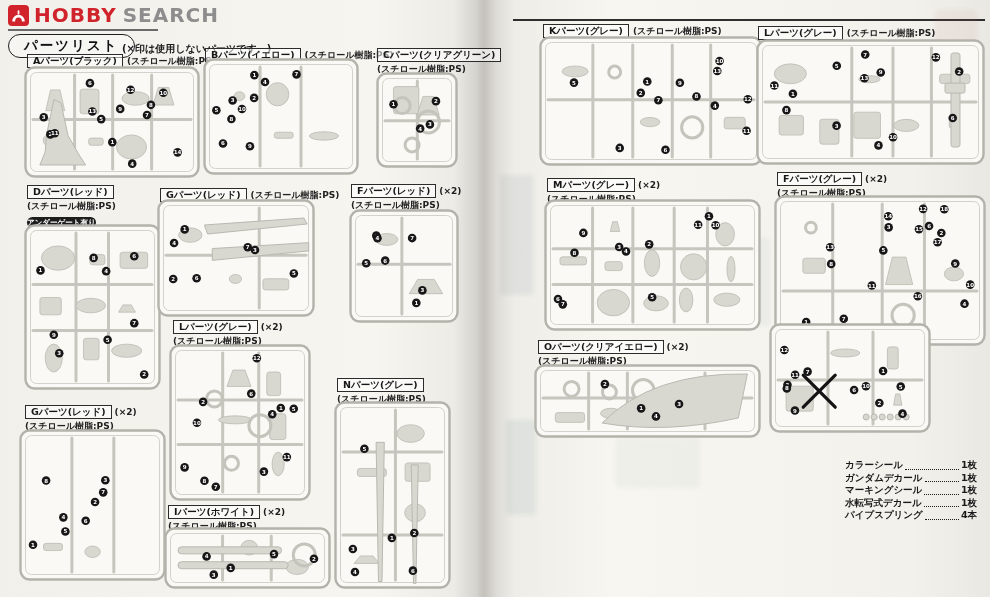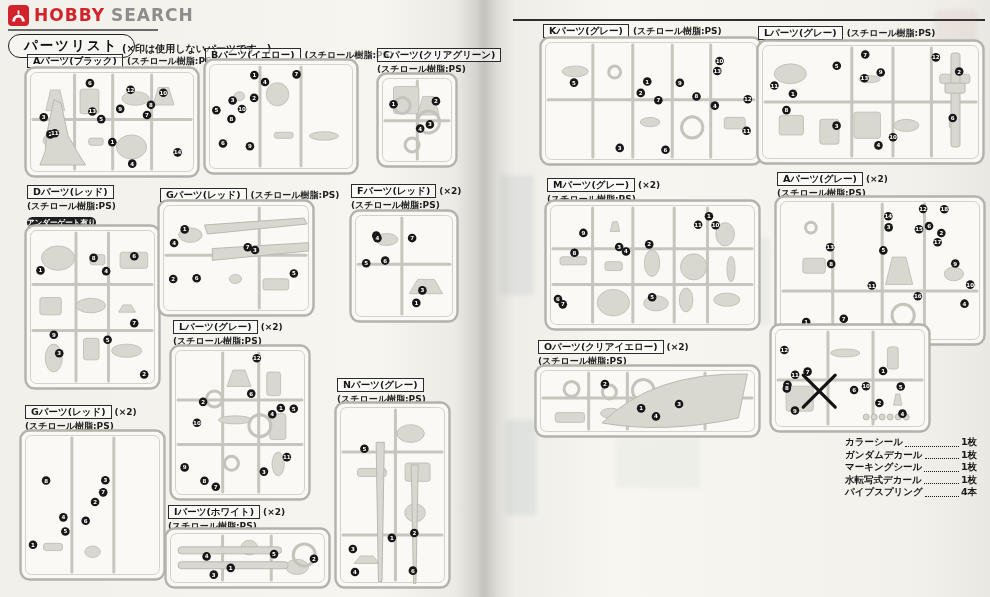--- a/index.html
+++ b/index.html
@@ -7,36 +7,36 @@
     position:relative;width:990px;height:597px;overflow:hidden;
     font-family:"DejaVu Sans","Liberation Sans",sans-serif;
     background:
       linear-gradient(90deg,#f1f0eb 0%,#f6f5f0 38%,#edebe6 46%,#dddbd5 48.6%,#eeede8 52%,#f7f6f1 62%,#f2f1ec 92%,#e9e8e3 100%);
   }
   .fold{position:absolute;left:452px;top:0;width:62px;height:597px;pointer-events:none;
     background:linear-gradient(90deg,rgba(0,0,0,0) 0%,rgba(0,0,0,.05) 40%,rgba(40,35,30,.14) 52%,rgba(0,0,0,.03) 72%,rgba(0,0,0,0) 100%);}
   .toprule{position:absolute;height:2px;background:#2e2e2e;}
   .logo{position:absolute;left:8px;top:5px;display:flex;align-items:center;}
   .logo-icon{width:21px;height:21px;background:#d0232b;border-radius:4px;margin-right:5px;display:flex;align-items:flex-end;justify-content:center;}
-  .brand{font-size:17px;font-weight:bold;letter-spacing:1px;color:#d0232b;line-height:21px;}
+  .brand{font-size:20px;font-weight:bold;letter-spacing:1px;color:#d0232b;line-height:21px;}
   .brand2{color:#8d8d8d;margin-left:6px;}
   .logo-underline{position:absolute;left:8px;top:29px;width:150px;height:2px;background:#6a6a6a;}
   .title-box{position:absolute;left:8px;top:34px;border:1.7px solid #1f1f1f;border-radius:12px;
     padding:2px 15px;font-size:13.5px;font-weight:bold;color:#111;letter-spacing:2px;background:rgba(255,255,255,.35);}
   .note{position:absolute;left:122px;top:42px;font-size:10px;font-weight:bold;color:#1a1a1a;}
   .plabel{position:absolute;white-space:nowrap;color:#1c1c1c;line-height:13px;}
   .lbl-box{display:inline-block;border:1.2px solid #2b2b2b;padding:0 5px;font-weight:bold;font-size:9.5px;
     background:rgba(255,255,255,.55);color:#161616;line-height:12px;}
   .cnt{font-weight:bold;font-size:9px;margin-left:3px;}
   .mat{font-size:9px;font-weight:bold;color:#222;margin-left:4px;}
   div.mat{margin-left:0;margin-top:1px;}
   .tag{display:inline-block;background:#1d1d1d;color:#fff;border-radius:7px;padding:0 0;
     font-size:7.5px;font-weight:bold;line-height:11px;margin-top:2px;}
   .sprue{position:absolute;}
-  .acc{position:absolute;width:132px;}
+  .acc{position:absolute;width:132px;margin-top:23px;}
   .acc-row{display:flex;align-items:flex-end;font-size:9.5px;font-weight:bold;color:#191919;line-height:12.6px;}
   .acc-name{white-space:nowrap;}
   .acc-dots{flex:1;border-bottom:1.6px dotted #1b1b1b;margin:0 2px 2px;min-width:8px;}
   .acc-qty{white-space:nowrap;}
   .ghost{position:absolute;filter:blur(2px);pointer-events:none;border-radius:4px;}
 </style>
 </head>
 <body>
 
 <div class="scan" id="scan">
@@ -513,21 +513,21 @@
         <text x="18.797602290753275" y="107.34093898581341" font-size="5.5" fill="#ffffff" text-anchor="middle" font-weight="bold" font-family="DejaVu Sans, sans-serif">7</text>
         <circle cx="30.47257348219864" cy="53.79974748939276" r="4.3" fill="#171717"></circle>
         <text x="30.47257348219864" y="55.79974748939276" font-size="5.5" fill="#ffffff" text-anchor="middle" font-weight="bold" font-family="DejaVu Sans, sans-serif">8</text>
         <circle cx="39.38550083641894" cy="33.91767527349293" r="4.3" fill="#171717"></circle>
         <text x="39.38550083641894" y="35.91767527349293" font-size="5.5" fill="#ffffff" text-anchor="middle" font-weight="bold" font-family="DejaVu Sans, sans-serif">9</text>
         <circle cx="171.60833671479486" cy="26.19025313248858" r="4.3" fill="#171717"></circle>
         <text x="171.60833671479486" y="28.19025313248858" font-size="5.5" fill="#ffffff" text-anchor="middle" font-weight="bold" font-family="DejaVu Sans, sans-serif">10</text>
         <circle cx="154.13826697482727" cy="25.73206295305863" r="4.3" fill="#171717"></circle>
         <text x="154.13826697482727" y="27.73206295305863" font-size="5.5" fill="#ffffff" text-anchor="middle" font-weight="bold" font-family="DejaVu Sans, sans-serif">11</text>
       </svg></div>
-    <div class="plabel" style="left: 777px; top: 170px;"><span class="lbl-box">Aパーツ(グレー)</span><span class="cnt">(×2)</span><div class="mat">(スチロール樹脂:PS)</div></div>
+    <div class="plabel" style="left: 777px; top: 170px;"><span class="lbl-box">Fパーツ(グレー)</span><span class="cnt">(×2)</span><div class="mat">(スチロール樹脂:PS)</div></div>
     <div class="sprue" style="left: 774px; top: 195px;"><svg width="212" height="151" viewBox="0 0 212 151">
         <rect x="1.5" y="1.5" width="209" height="148" rx="9" fill="#faf9f5" stroke="#b3b3ab" stroke-width="2.4"></rect>
         <rect x="6.5" y="6.5" width="199" height="138" rx="6" fill="none" stroke="#d2d2ca" stroke-width="1"></rect>
         <line x1="58.71003996534273" y1="9" x2="58.71003996534273" y2="142" stroke="#c6c6be" stroke-width="3" stroke-linecap="round"></line>
         <line x1="108.19434945192188" y1="9" x2="108.19434945192188" y2="142" stroke="#c6c6be" stroke-width="3" stroke-linecap="round"></line>
         <line x1="150.46732256561518" y1="9" x2="150.46732256561518" y2="142" stroke="#c6c6be" stroke-width="3" stroke-linecap="round"></line>
         <line x1="9" y1="95.9546696160299" x2="203" y2="95.9546696160299" stroke="#c6c6be" stroke-width="3" stroke-linecap="round"></line>
         <circle cx="36.9054792704992" cy="32.67800164672856" r="5.36089427722618" fill="none" stroke="#c4c4bc" stroke-width="3"></circle>
         <rect x="28.849707127315924" y="63.2163158392068" width="22.461896375287324" height="15.05409711273387" rx="2.5" fill="#d8d7d0" stroke="#bbbbb3" stroke-width="0.8"></rect>
         <polygon points="111.54075520671904,89.54446516605094 118.34002660028636,62.112992603797466 131.938569387421,62.112992603797466 138.73784078098834,89.54446516605094" fill="#d8d7d0" stroke="#bbbbb3" stroke-width="0.8"></polygon>

